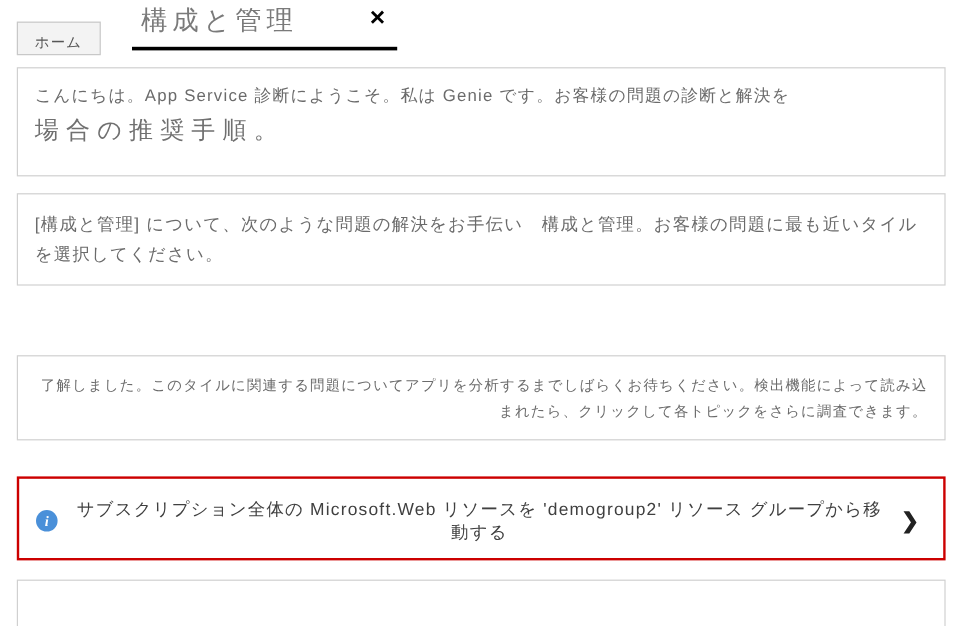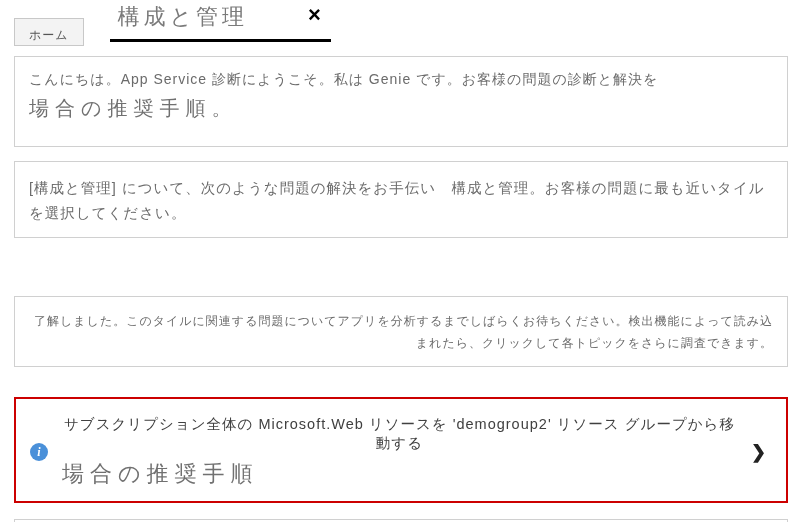--- a/index.html
+++ b/index.html
@@ -121,21 +121,20 @@
 <div class="spacer"></div>
 
 <div class="card card2">
   <div class="card3text">了解しました。このタイルに関連する問題についてアプリを分析するまでしばらくお待ちください。検出機能によって読み込まれたら、クリックして各トピックをさらに調査できます。</div>
 </div>
 
 <div class="result highlight">
   <div class="info-icon">i</div>
   <div class="result-body">
     <div class="result-title">サブスクリプション全体の Microsoft.Web リソースを 'demogroup2' リソース グループから移動する</div>
-    <div class="result-sub">場合の推奨手順</div>
   </div>
   <div class="chevron">❯</div>
 </div>
 
 <div class="result result2">
   
   
   
 </div>
 

